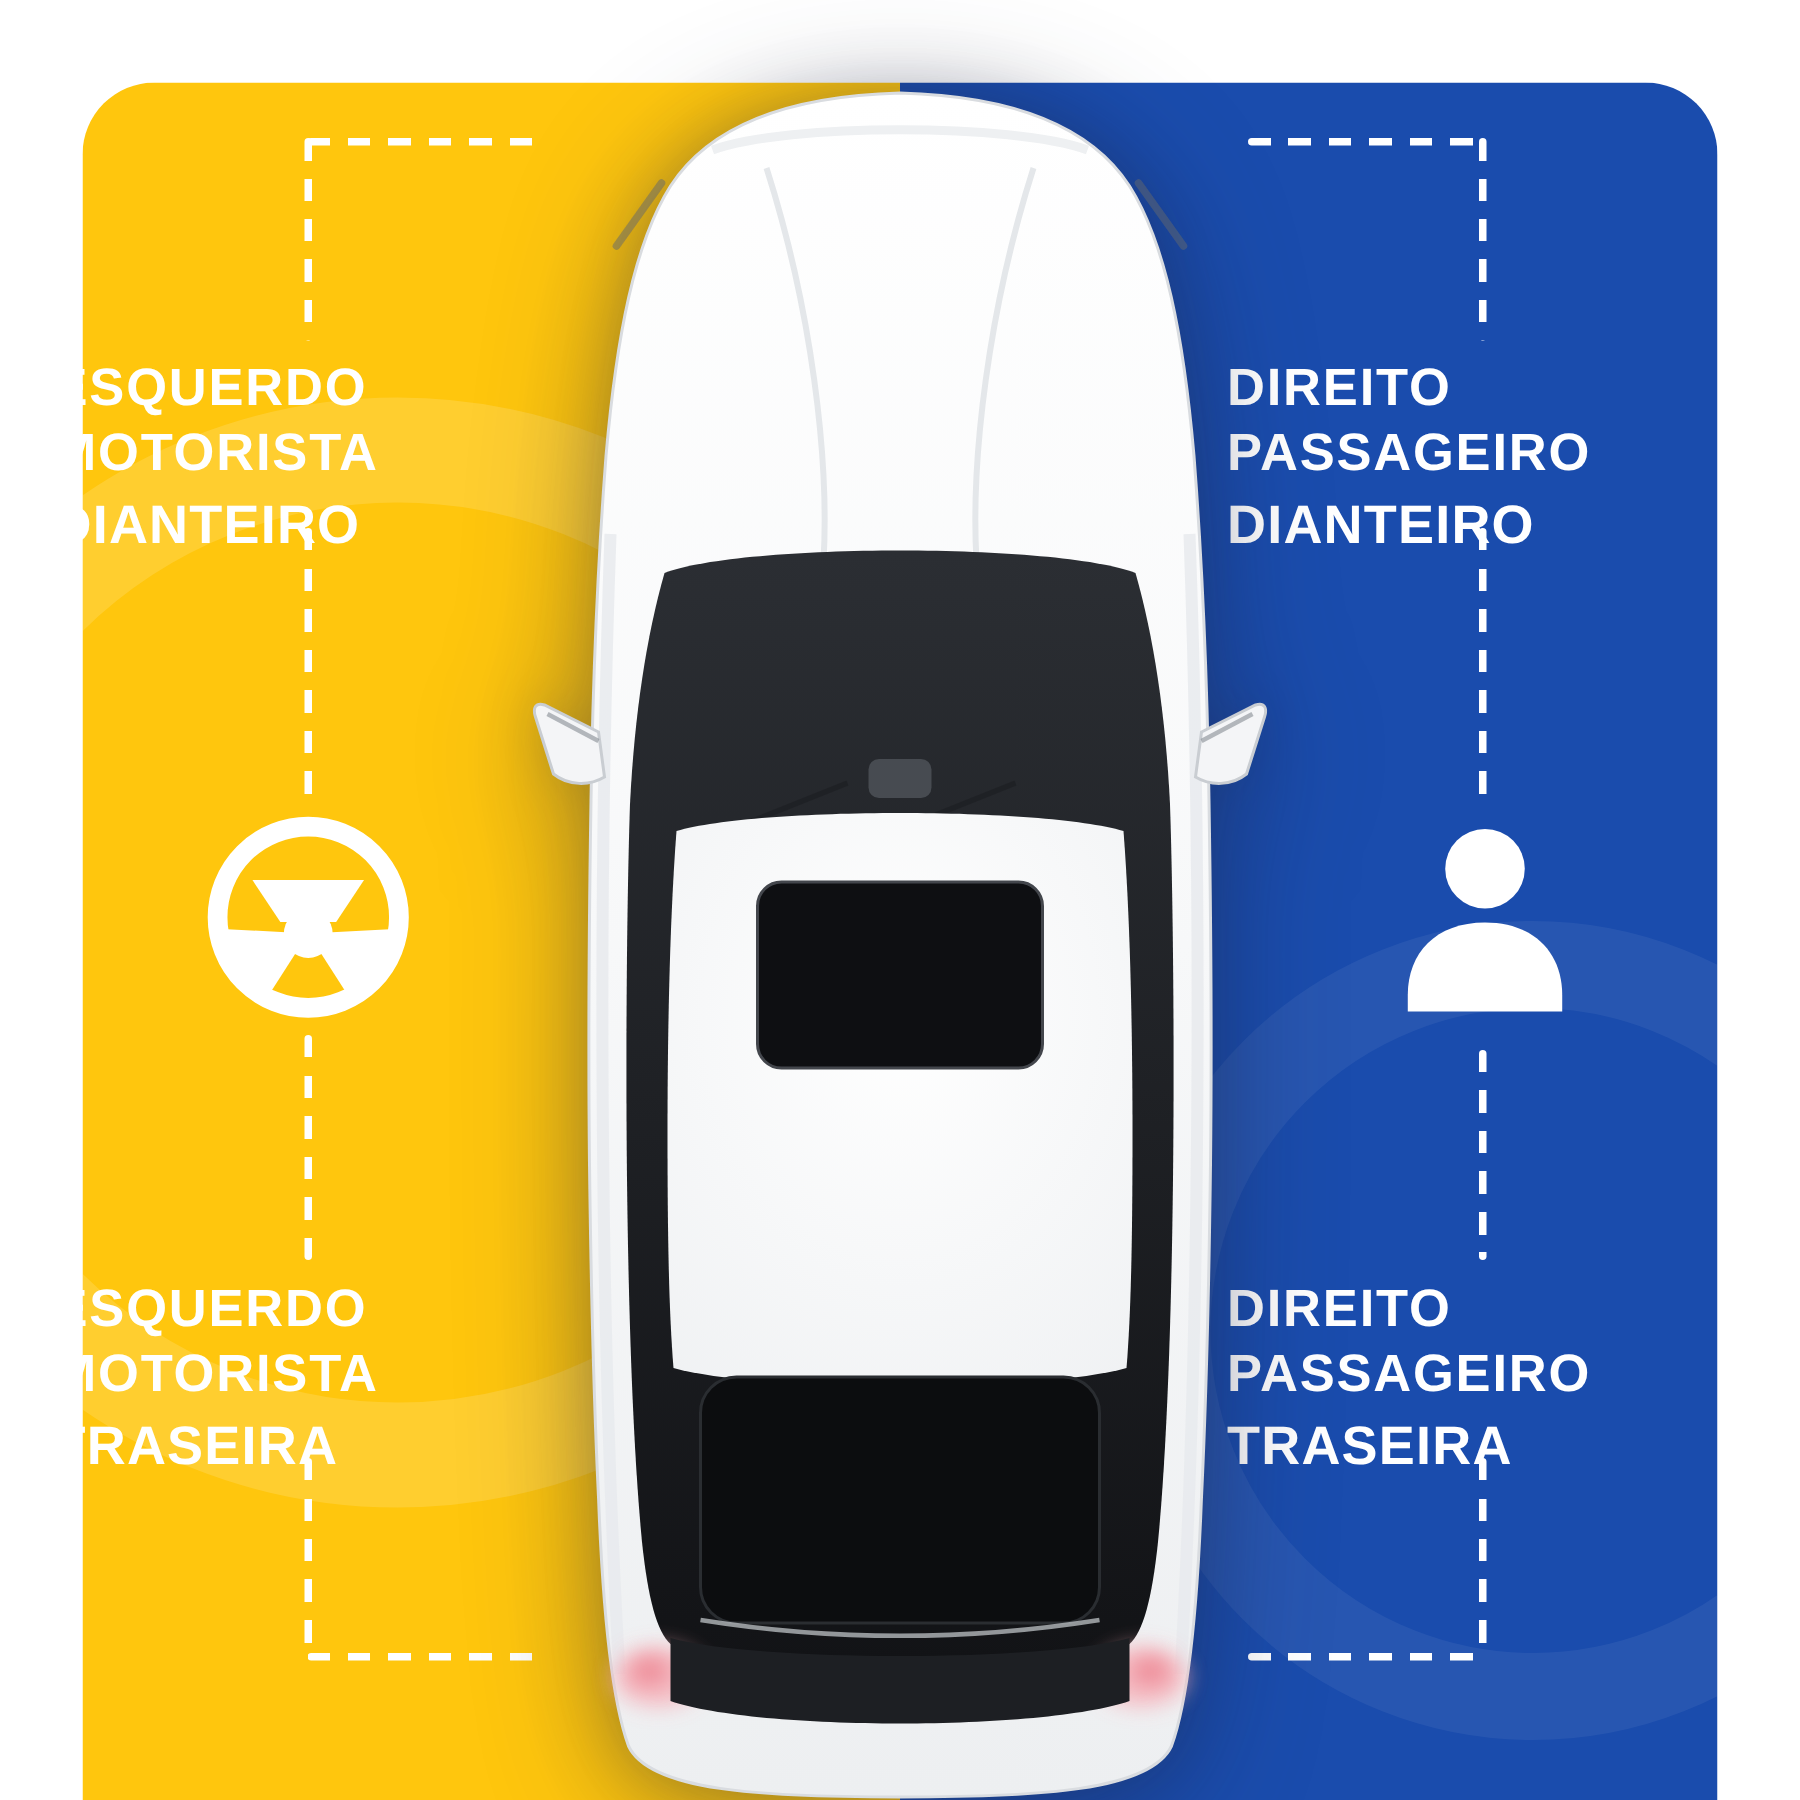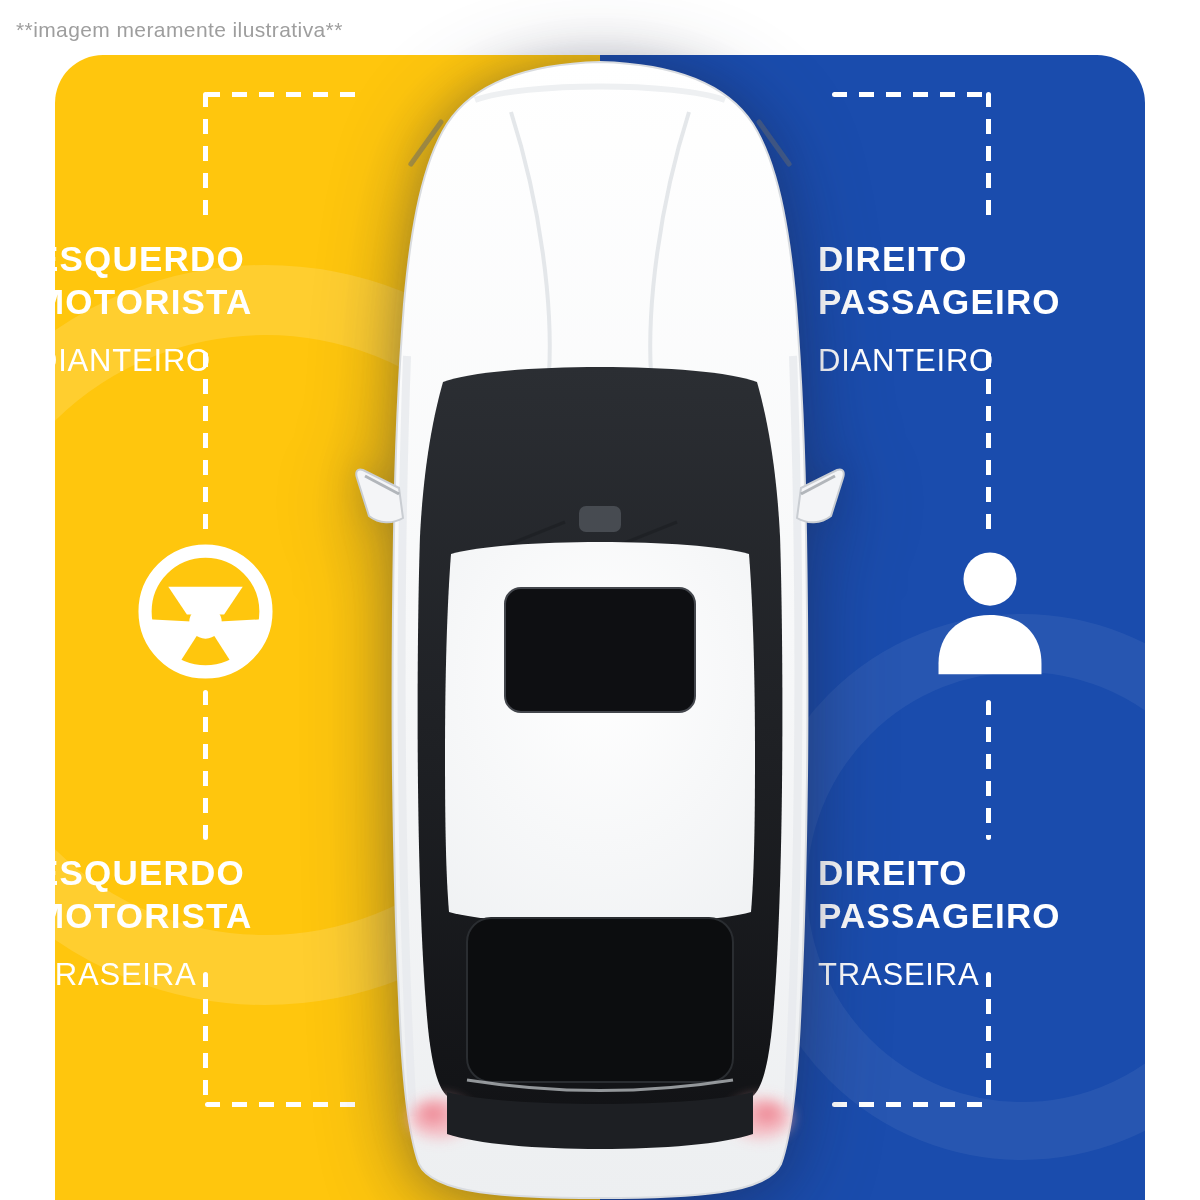--- a/index.html
+++ b/index.html
@@ -24,42 +24,41 @@
   .dash-v{
     position:absolute;width:5px;border-radius:3px;
     background:repeating-linear-gradient(to bottom,#fff 0 15px,transparent 15px 27px);
   }
   .dash-h{
     position:absolute;height:5px;border-radius:3px;
     background:repeating-linear-gradient(to right,#fff 0 15px,transparent 15px 27px);
   }
   .label{position:absolute;width:340px;text-align:left;color:#fff;}
   .label .b{display:block;font-weight:700;font-size:35px;letter-spacing:1.2px;line-height:1.24;}
-  .label .r{display:block;font-weight:400;font-size:31px;letter-spacing:.8px;margin-top:19px;}
+  .label .r{display:block;font-weight:700;font-size:36px;letter-spacing:.8px;margin-top:5px;}
   .icon{position:absolute;}
   .car{
     position:absolute;left:355px;top:56px;width:490px;height:1144px;
     filter:drop-shadow(0 12px 42px rgba(30,35,60,.38)) drop-shadow(0 0 16px rgba(30,35,60,.18));
   }
 </style>
 </head>
 <body>
 
 <div class="canvas">
 
   <div class="card">
     <div class="half yellow">
       <div class="wm left"></div>
     </div>
     <div class="half blue">
       <div class="wm right"></div>
     </div>
   </div>
 
-  <div class="disclaimer">**imagem meramente ilustrativa**</div>
 
   <div>
     <div class="dash-h" style="left:205px;top:92px;width:157px;"></div>
     <div class="dash-v" style="left:203px;top:92px;height:135px;"></div>
     <div class="dash-v" style="left:203px;top:352px;height:180px;"></div>
     <div class="dash-v" style="left:203px;top:690px;height:150px;"></div>
     <div class="dash-v" style="left:203px;top:972px;height:130px;"></div>
     <div class="dash-h" style="left:205px;top:1102px;width:157px;"></div>
   </div>
 

